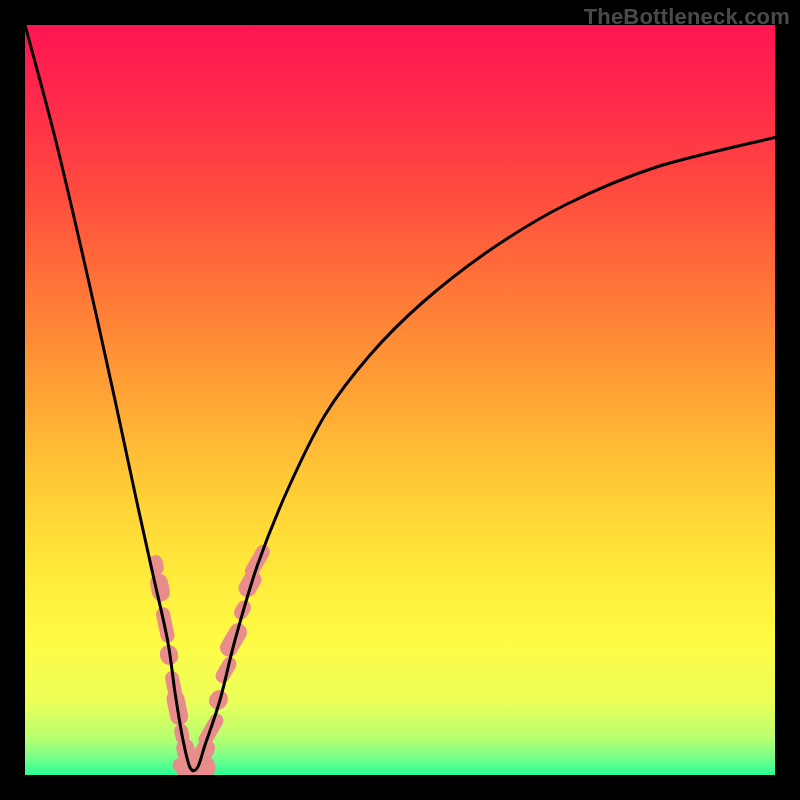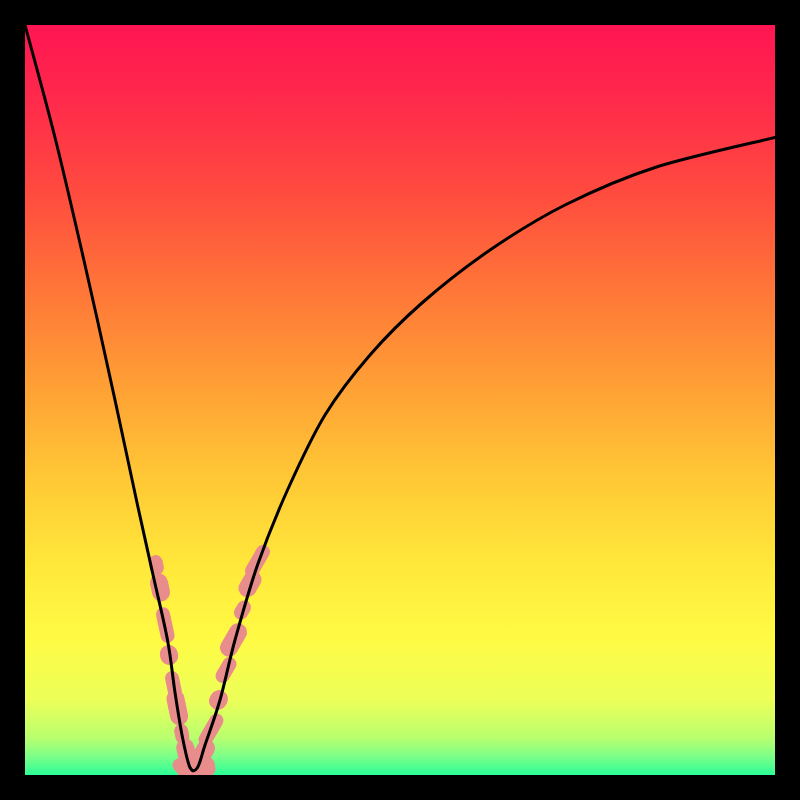--- a/index.html
+++ b/index.html
@@ -96,13 +96,14 @@
           <rect x="214.5" y="529.3" width="36.0" height="14.0" rx="7.0" ry="7.0" fill="#e98c8c" transform="rotate(-60.0 232.5 536.3)"></rect>
           <rect x="147.5" y="733.3" width="20.0" height="14.0" rx="7.0" ry="7.0" fill="#e98c8c" transform="rotate(0.0 157.5 740.3)"></rect>
           <rect x="151.0" y="735.0" width="28.0" height="18.0" rx="9.0" ry="9.0" fill="#e98c8c" transform="rotate(0.0 165.0 744.0)"></rect>
           <rect x="154.5" y="737.0" width="36.0" height="14.0" rx="7.0" ry="7.0" fill="#e98c8c" transform="rotate(0.0 172.5 744.0)"></rect>
           <rect x="170.0" y="731.3" width="20.0" height="18.0" rx="9.0" ry="9.0" fill="#e98c8c" transform="rotate(0.0 180.0 740.3)"></rect>
         </g>
       <path id="curvePath" fill="none" stroke-width="3" stroke-linecap="round" stroke-linejoin="round" d="M 0.0 0.0 C 5.0 18.8, 20.0 72.5, 30.0 112.5 C 40.0 152.5, 50.0 196.2, 60.0 240.0 C 70.0 283.7, 81.3 335.0, 90.0 375.0 C 98.8 415.0, 106.3 451.3, 112.5 480.0 C 118.8 508.8, 122.5 525.0, 127.5 547.5 C 132.5 570.0, 138.8 595.0, 142.5 615.0 C 146.3 635.0, 147.5 651.3, 150.0 667.5 C 152.5 683.8, 155.0 700.0, 157.5 712.5 C 160.0 725.0, 162.5 737.5, 165.0 742.5 C 167.5 747.5, 170.0 746.3, 172.5 742.5 C 175.0 738.8, 176.3 731.3, 180.0 720.0 C 183.8 708.8, 190.0 692.5, 195.0 675.0 C 200.0 657.5, 203.8 637.5, 210.0 615.0 C 216.3 592.5, 223.8 565.0, 232.5 540.0 C 241.3 515.0, 251.3 490.0, 262.5 465.0 C 273.8 440.0, 286.3 412.5, 300.0 390.0 C 313.8 367.5, 328.8 348.7, 345.0 330.0 C 361.3 311.2, 377.5 295.0, 397.5 277.5 C 417.5 260.0, 441.3 241.3, 465.0 225.0 C 488.8 208.8, 512.5 193.8, 540.0 180.0 C 567.5 166.3, 595.0 153.8, 630.0 142.5 C 665.0 131.3, 730.0 117.5, 750.0 112.5" stroke="#000000"></path>
     </svg>
   </div>
 
+  <div class="watermark">TheBottleneck.com</div>
 </div>
 
 </body></html>

